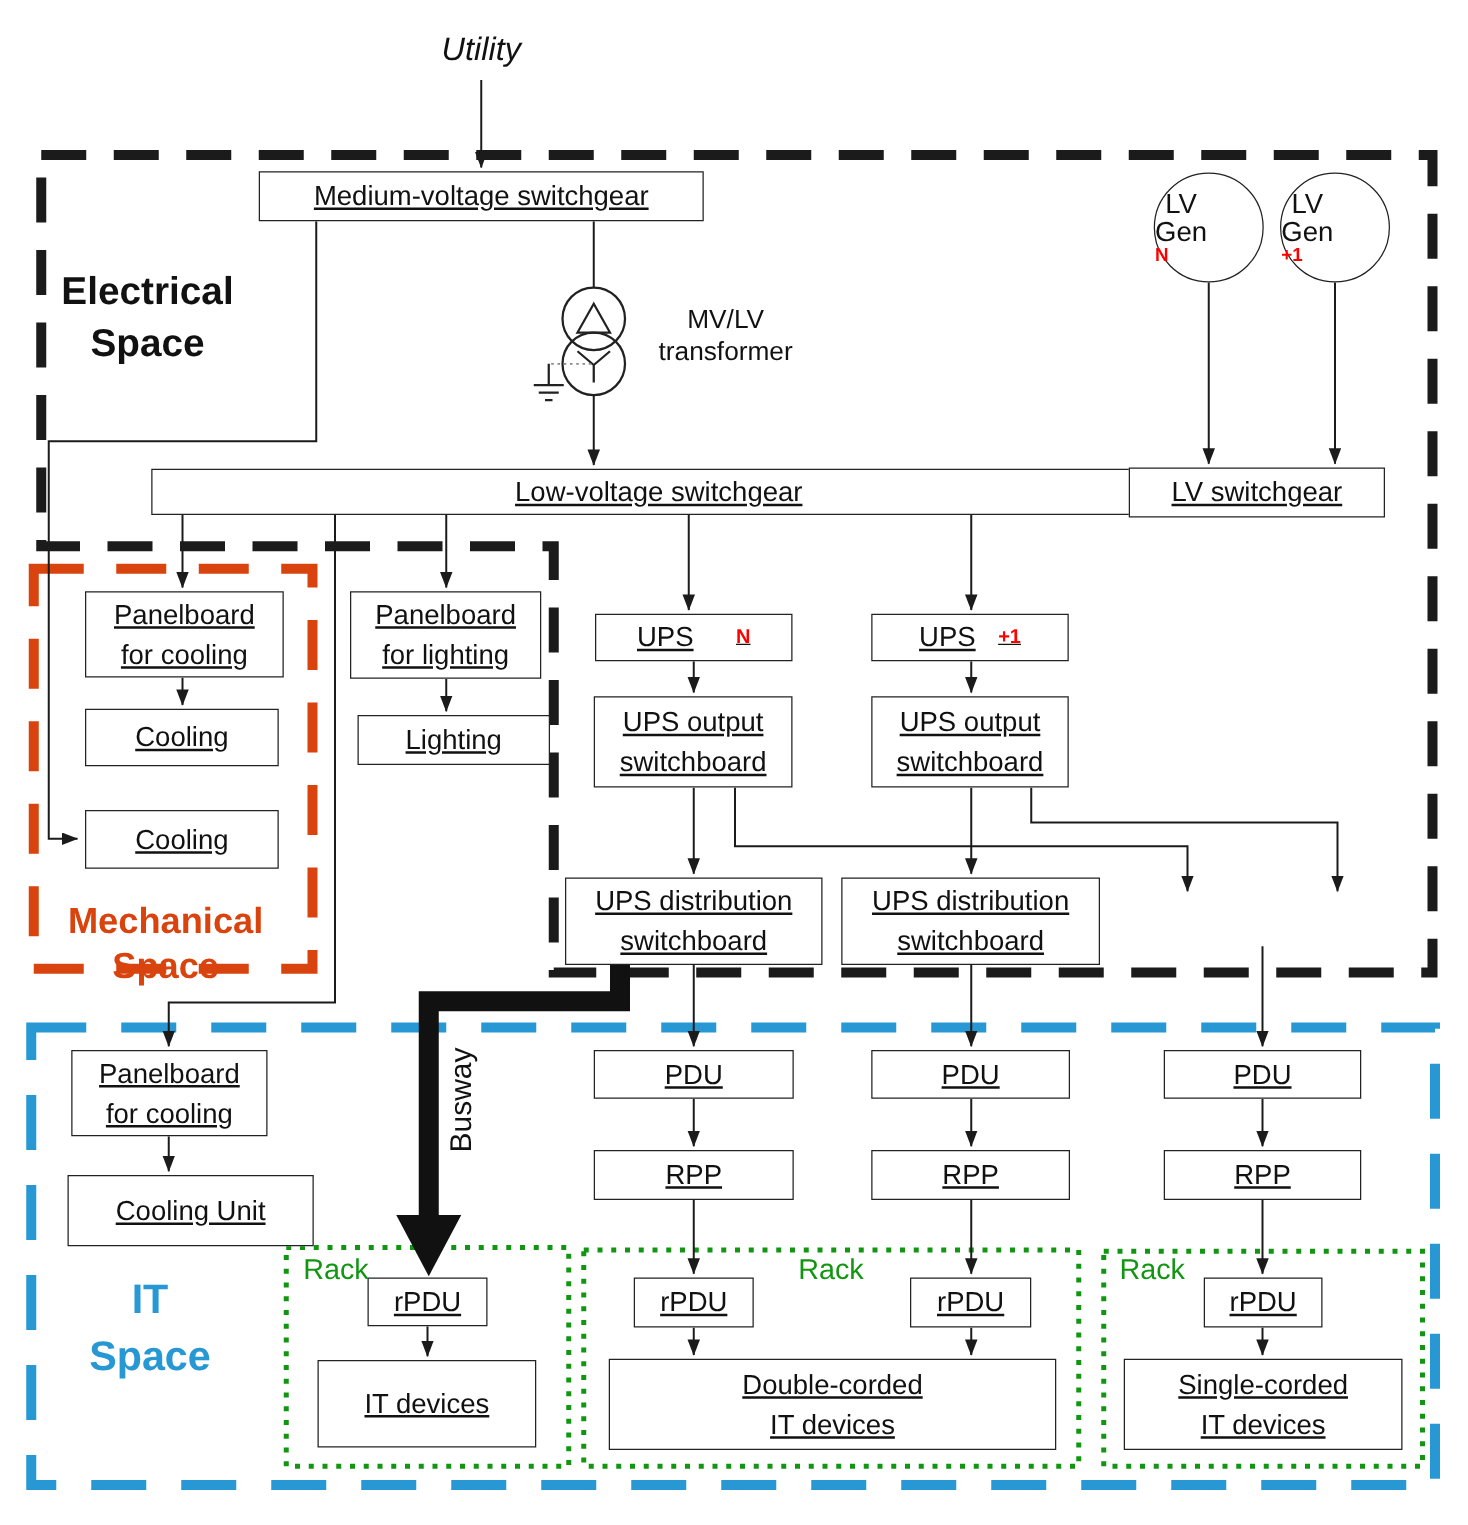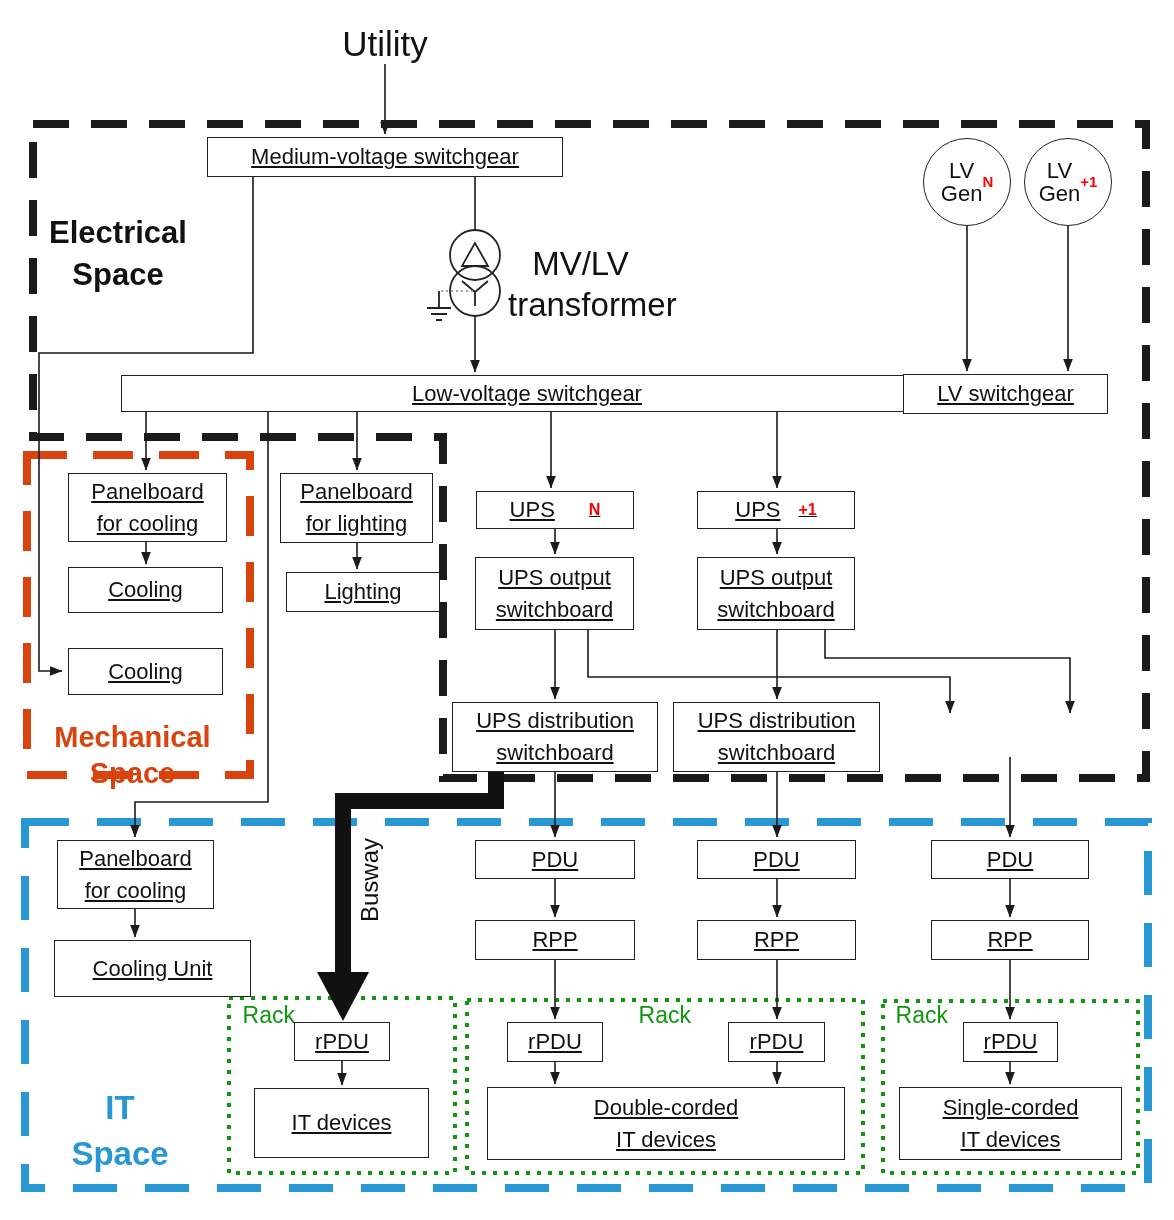--- a/index.html
+++ b/index.html
@@ -6,33 +6,33 @@
   html,body { background:#ffffff; }
   body { font-family:"Liberation Sans","DejaVu Sans",sans-serif; color:#111; }
   #canvas { position:relative; width:1174px; height:1220px; background:#fff; overflow:hidden; }
   #wires { position:absolute; left:0; top:0; z-index:1; }
   .box {
     position:absolute; z-index:3; background:#fff;
     border:1.6px solid #222; display:flex; align-items:center; justify-content:center;
     font-size:22px; line-height:1.45; text-align:center; white-space:pre-line;text-decoration:underline;
   }
   .lbl { position:absolute; z-index:2; white-space:pre-line; text-align:center; }
-  .title-lbl { font-size:35px; }
+  .title-lbl { font-size:26px;font-style:italic; }
   .space-lbl { font-weight:bold; }
   .elec-lbl { font-size:31px; color:#111; line-height:1.35; }
   .mech-lbl { font-size:29px; color:#d9430e; line-height:1.25;margin-top:19px; }
   .it-lbl   { font-size:33px; color:#2798d4; line-height:1.4; }
   .rack-lbl { font-size:23px; color:#129612; z-index:4; text-align:right; }
-  .xfmr-lbl { font-size:33px; line-height:1.25; }
+  .xfmr-lbl { font-size:21px; line-height:1.25; }
   .busway-lbl { font-size:24px; z-index:4; transform:rotate(-90deg); width:120px; }
   .red-sub { color:#ff0000; font-weight:bold; font-size:16px; }
   .gen-circle {
     position:absolute; z-index:3; width:88px; height:88px; border-radius:50%;
-    border:1.6px solid #222; background:#fff; display:flex; 
-    align-items:center; justify-content:center; text-align:center;
+    border:1.6px solid #222; background:#fff; display:flex; flex-direction:column;
+    align-items:flex-start; justify-content:center; text-align:center;
   }
   .gen-name { font-size:22px; line-height:1.05; white-space:pre-line; }
   .gen-sub { font-size:15px; font-weight:bold; color:#ff0000; line-height:1.1; }
 </style>
 </head>
 <body>
 
 <div id="canvas">
 
   <svg id="wires" width="1174" height="1220" viewBox="0 0 1174 1220">
@@ -94,21 +94,21 @@
 
     <path d="M496,766 V801 H343 V975" fill="none" stroke="#111" stroke-width="16"></path>
     <polygon points="317,972 369,972 343,1021" fill="#111"></polygon>
   </svg>
 
   <div class="lbl title-lbl" style="left:330px;top:24px;width:110px">Utility</div>
   <div class="lbl space-lbl elec-lbl" style="left:28px;top:212px;width:180px">Electrical
 Space</div>
   <div class="lbl space-lbl mech-lbl" style="left:30px;top:700px;width:205px">Mechanical
 Space</div>
-  <div class="lbl space-lbl it-lbl" style="left:55px;top:1085px;width:130px">IT
+  <div class="lbl space-lbl it-lbl" style="left:55px;top:1016px;width:130px">IT
 Space</div>
   <div class="lbl xfmr-lbl" style="left:508px;top:243px;width:145px">MV/LV
 transformer</div>
   <div class="lbl busway-lbl" style="left:310px;top:866px">Busway</div>
   <div class="lbl rack-lbl" style="left:235px;top:1002px;width:60px">Rack</div>
   <div class="lbl rack-lbl" style="left:631px;top:1002px;width:60px">Rack</div>
   <div class="lbl rack-lbl" style="left:888px;top:1002px;width:60px">Rack</div>
 
   <div class="gen-circle" style="left:923px;top:138px">
     <span class="gen-name">LV

